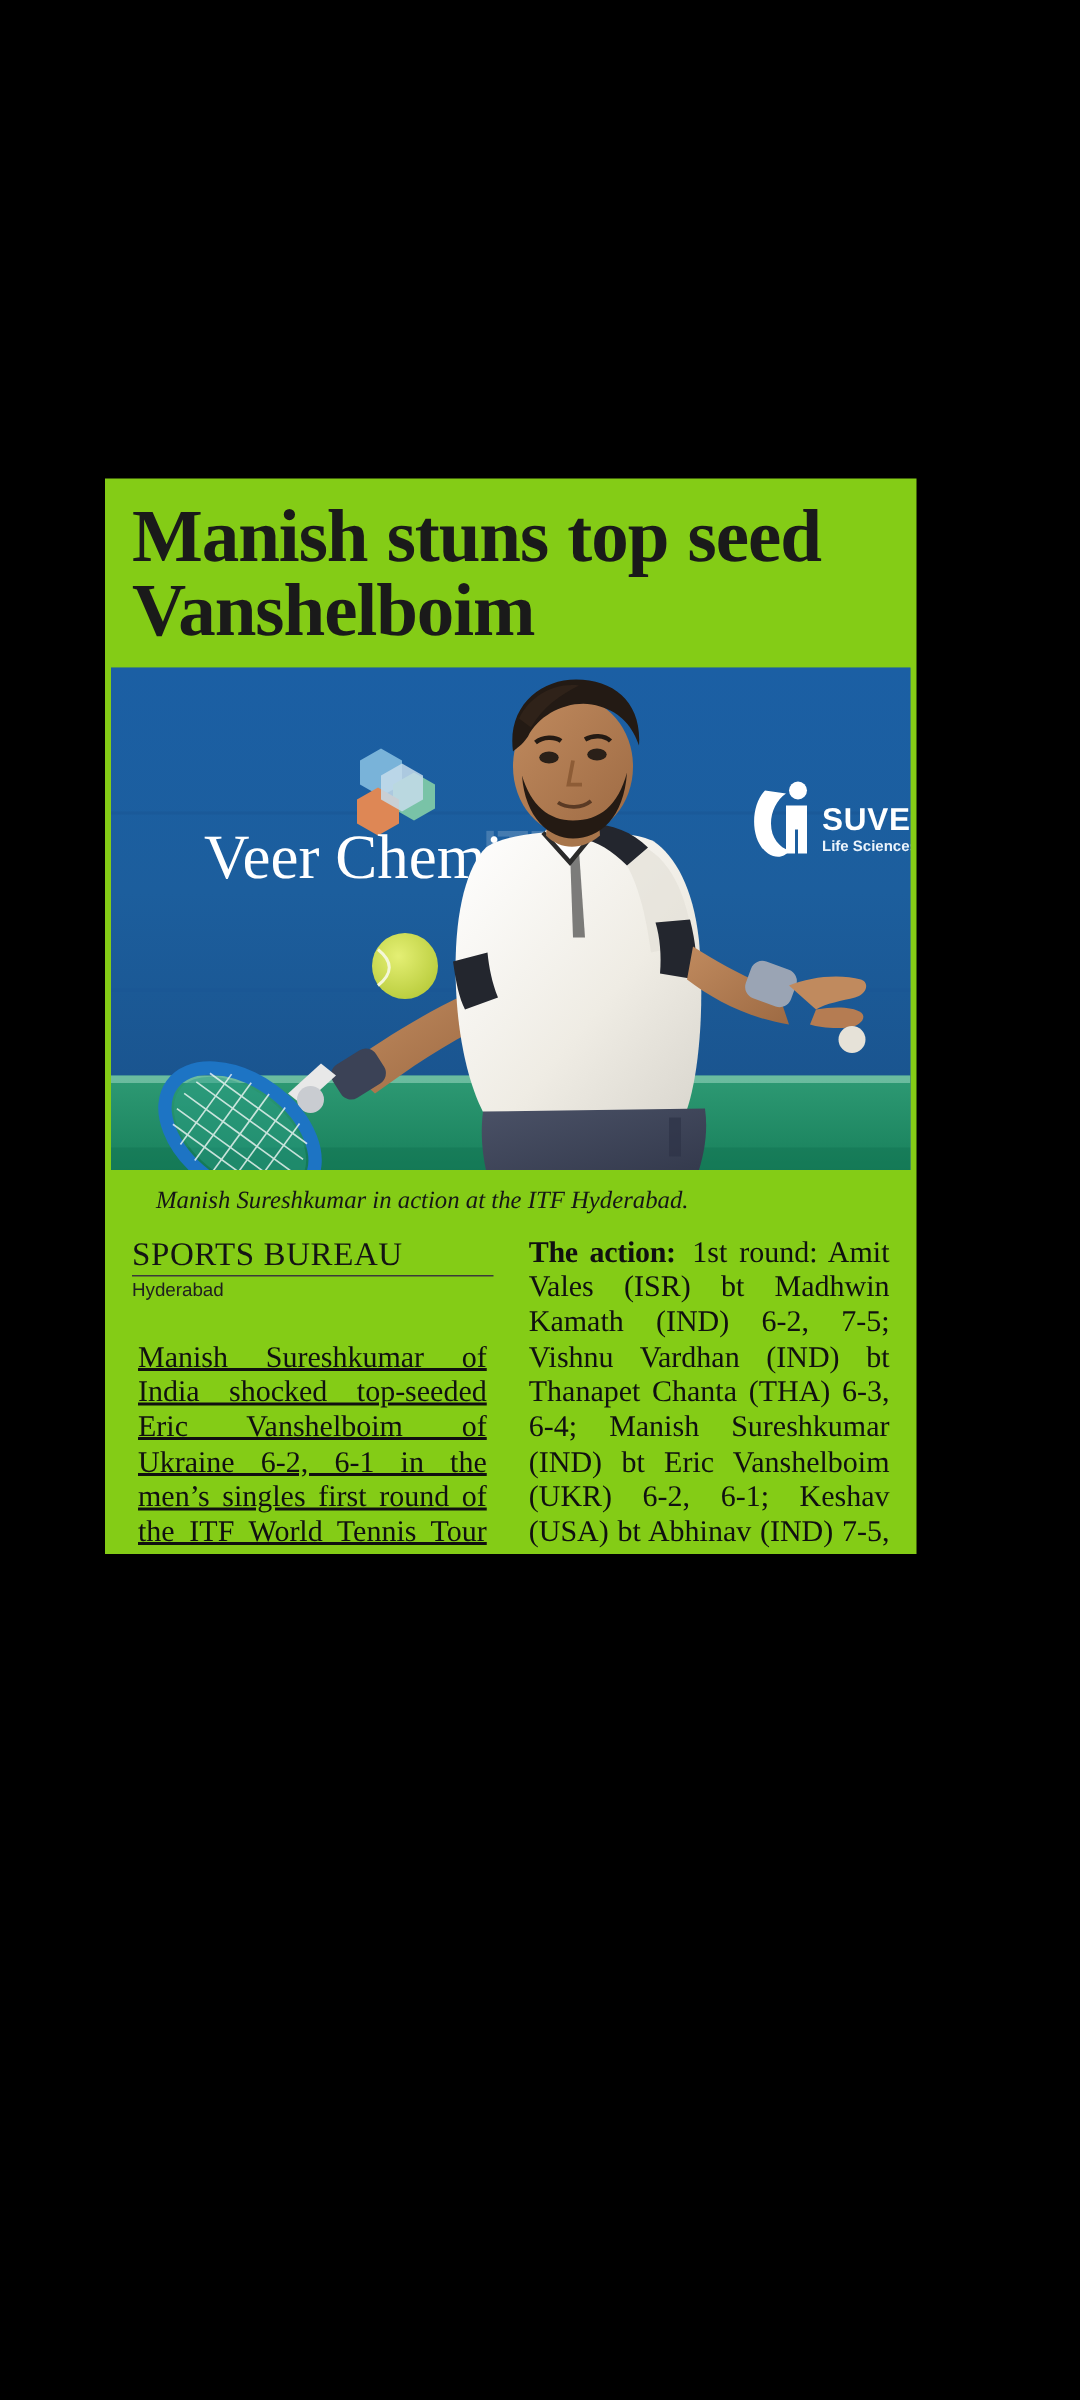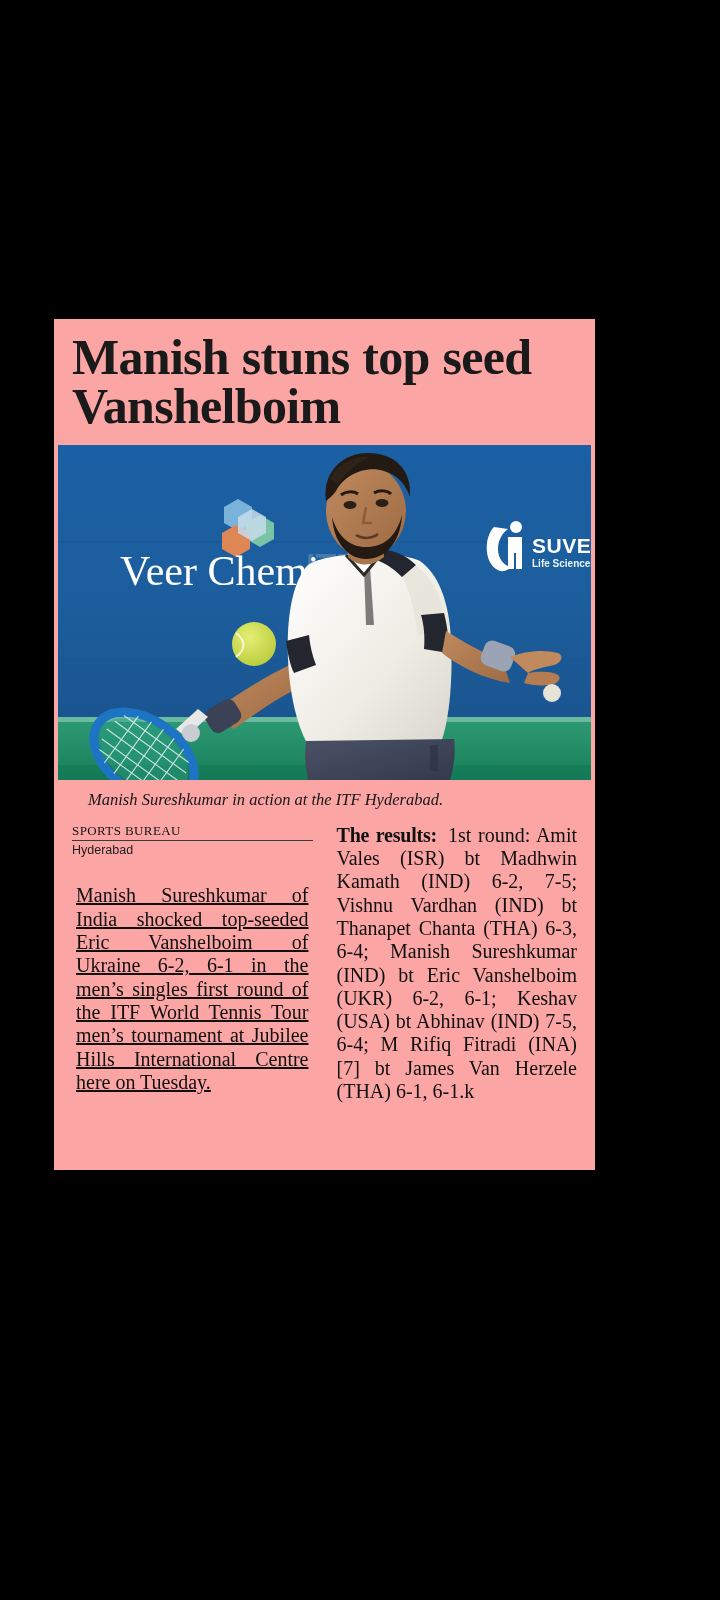--- a/index.html
+++ b/index.html
@@ -11,25 +11,25 @@
     width: 720px;
     height: 1600px;
     position: relative;
     overflow: hidden;
     font-family: "Liberation Serif", serif;
   }
 
   
   #clipping {
     position: absolute;
-    left: 54px;
+    left: 70px;
     top: 319px;
     width: 541px;
-    height: 851px;
-    background: #fca5a5;
+    height: 717px;
+    background: #84cc16;
     overflow: hidden;
   }
 
   
   .headline {
     margin: 0;
     padding: 14px 18px 0 18px;
     font-family: "Liberation Serif", serif;
     font-weight: 700;
     font-size: 50px;
@@ -64,21 +64,21 @@
   
   .columns {
     display: flex;
     padding: 14px 18px 0 18px;
     gap: 24px;
   }
   .col { width: 258px; }
 
   .byline-name {
     font-family: "Liberation Serif", serif;
-    font-size: 13px;
+    font-size: 22px;
     letter-spacing: 0.4px;
     color: #141414;
     line-height: 1.05;
     padding-bottom: 3px;
     border-bottom: 1.2px solid #3a3a3a;
   }
   .byline-place {
     font-family: Liberation Sans, sans-serif;
     font-size: 12.5px;
     color: #202020;
@@ -264,18 +264,18 @@
   <div class="columns">
 
     <div class="col">
       <div class="byline-name">SPORTS BUREAU</div>
       <div class="byline-place">Hyderabad</div>
       <p class="body-text">Manish Sureshkumar of India shocked top-seeded Eric Vanshelboim of Ukraine 6-2, 6-1 in the men’s singles first round of the ITF World Tennis Tour men’s tournament at Jubilee Hills International Centre here on Tuesday.</p>
     </div>
 
     <div class="col">
       <p class="results">
-        <span class="results-label">The results:</span><span class="results-gap"></span><span>1st round: Amit Vales (ISR) bt Madhwin Kamath (IND) 6-2, 7-5; Vishnu Vardhan (IND) bt Thanapet Chanta (THA) 6-3, 6-4; Manish Sureshkumar (IND) bt Eric Vanshelboim (UKR) 6-2, 6-1; Keshav (USA) bt Abhinav (IND) 7-5, 6-4; M Rifiq Fitradi (INA) [7] bt James Van Herzele (THA) 6-1, 6-1.k</span>
+        <span class="results-label">The action:</span><span class="results-gap"></span><span>1st round: Amit Vales (ISR) bt Madhwin Kamath (IND) 6-2, 7-5; Vishnu Vardhan (IND) bt Thanapet Chanta (THA) 6-3, 6-4; Manish Sureshkumar (IND) bt Eric Vanshelboim (UKR) 6-2, 6-1; Keshav (USA) bt Abhinav (IND) 7-5, 6-4; M Rifiq Fitradi (INA) [7] bt James Van Herzele (THA) 6-1, 6-1.k</span>
       </p>
     </div>
 
   </div>
 </div>
 
 </body></html>

